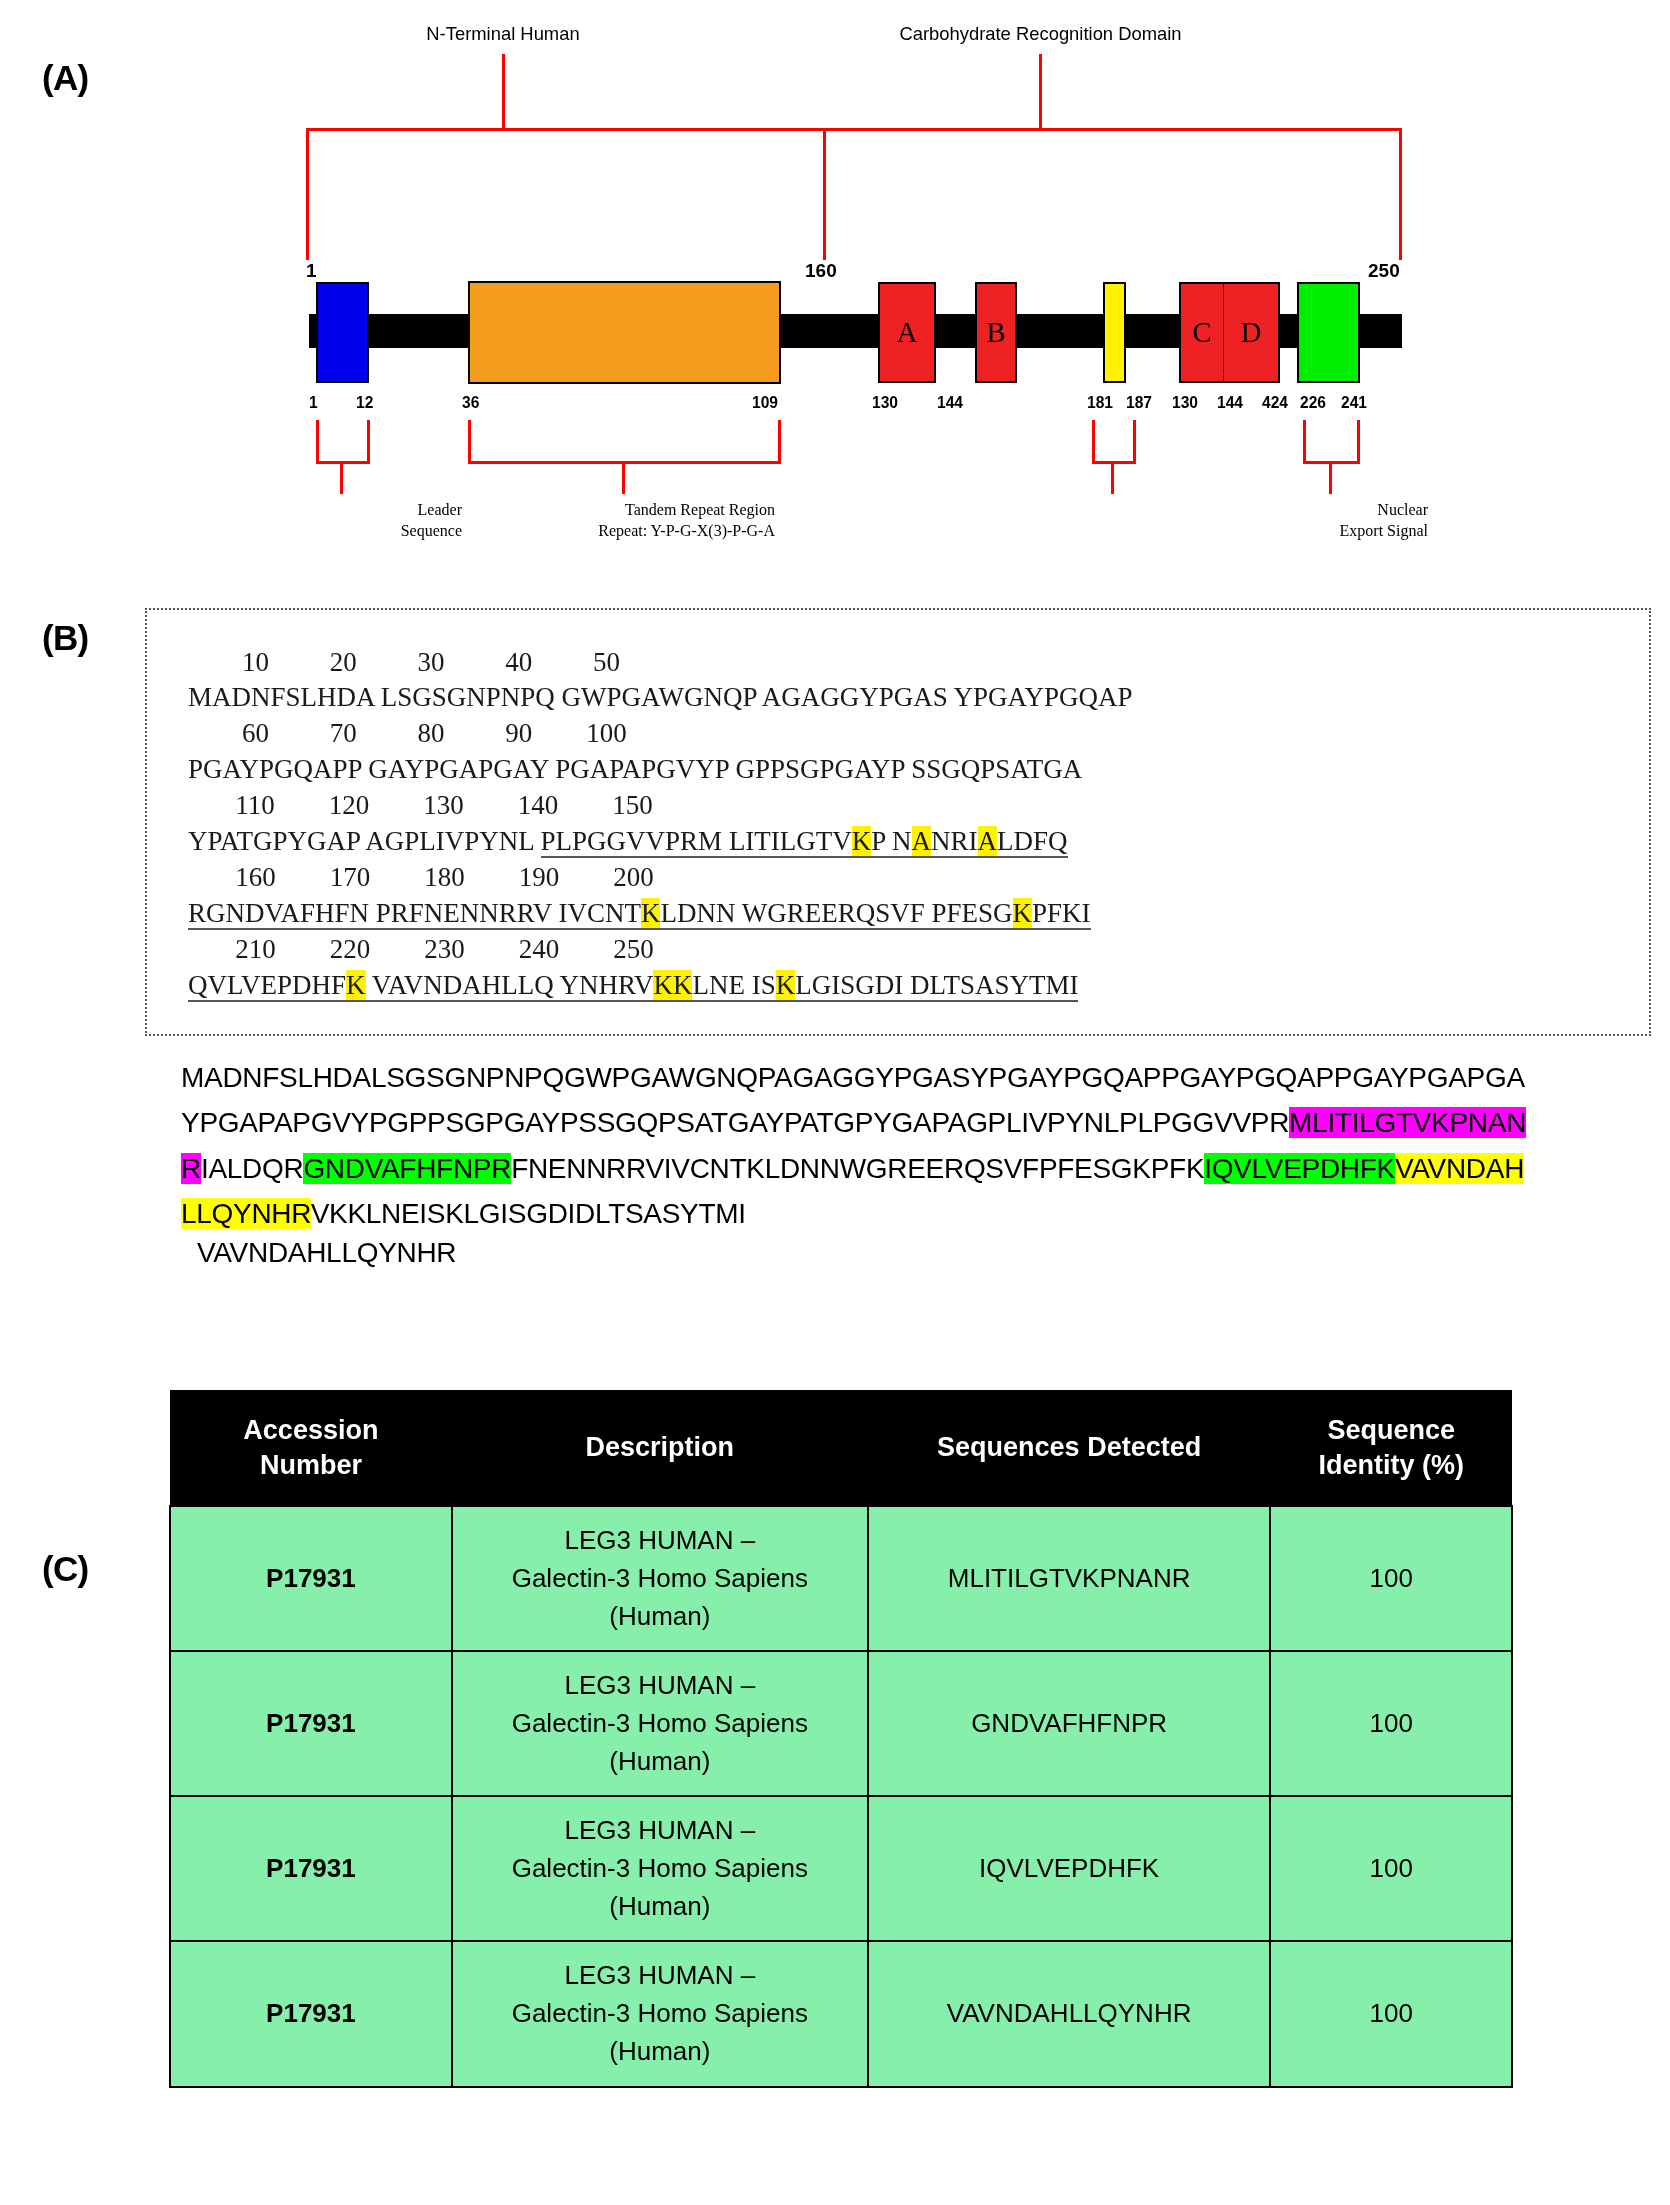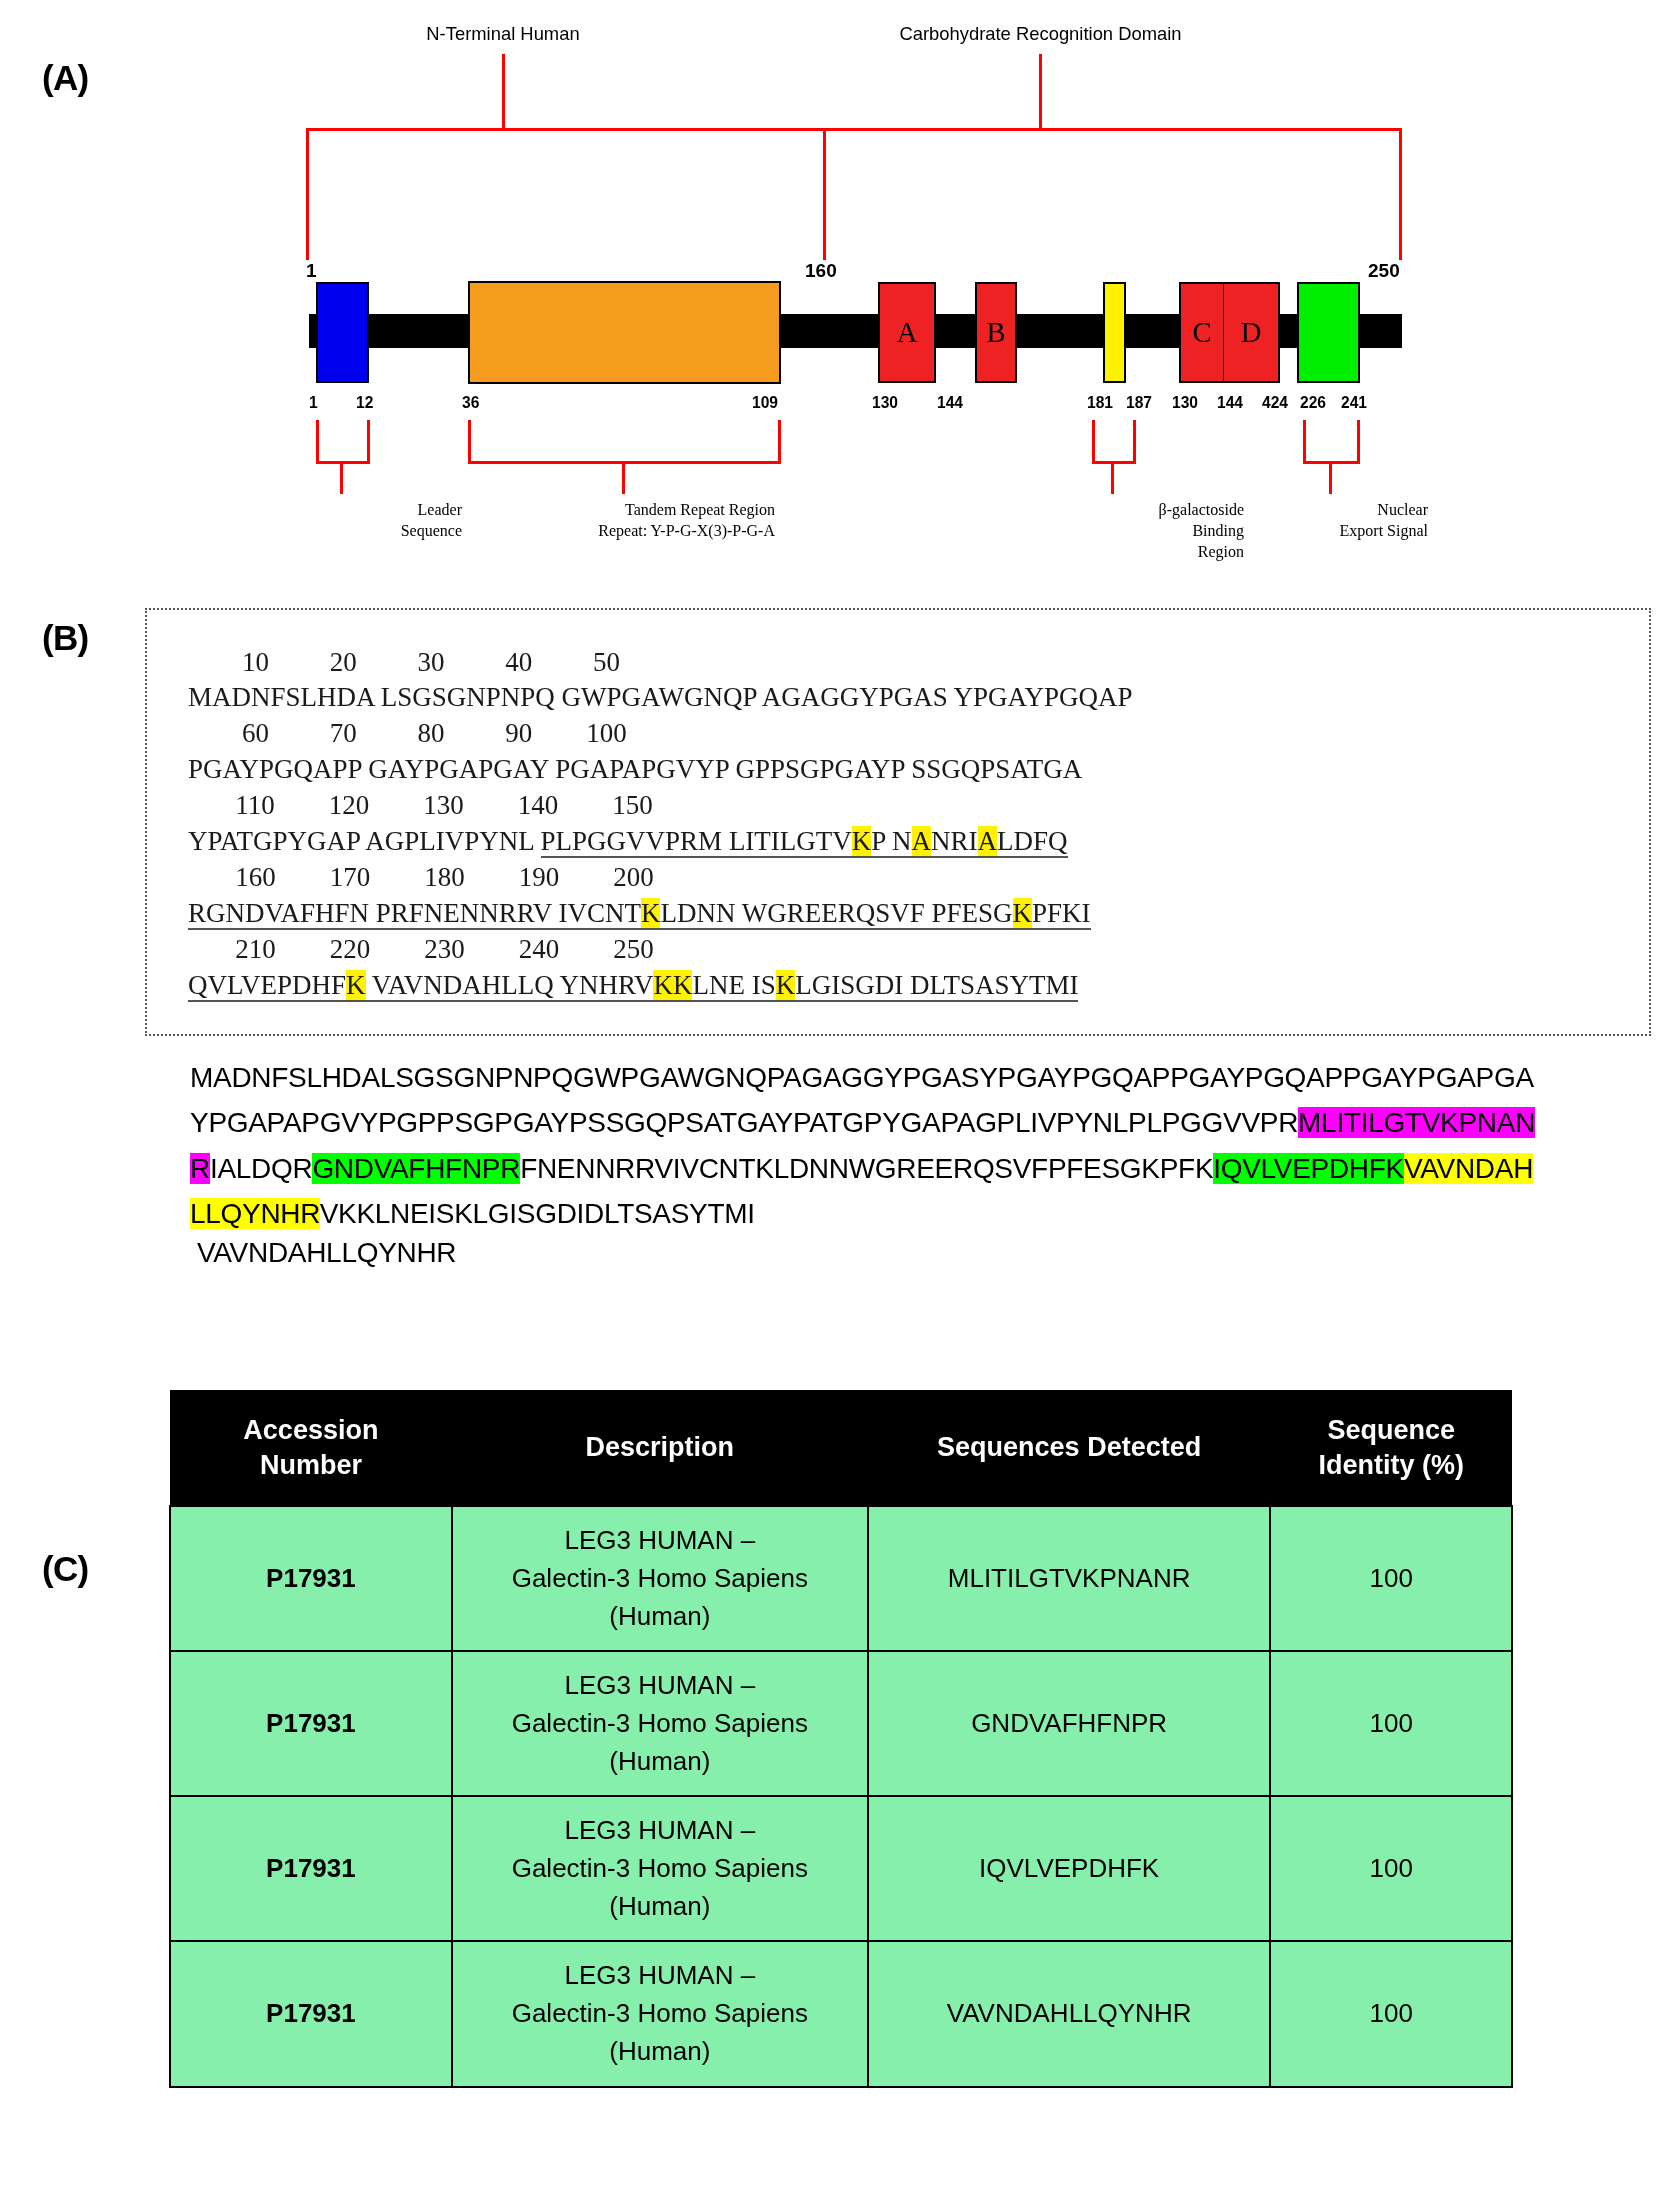--- a/index.html
+++ b/index.html
@@ -32,21 +32,21 @@
   #aln-box{position:absolute;left:145px;top:9.5px;width:1506px;height:428px;
            border:2px dotted #555;box-sizing:border-box;background:#fff;}
   #aln{position:absolute;left:41px;top:35px;
        font-family:"Liberation Serif",serif;font-size:27px;line-height:1.33;
        letter-spacing:0px;white-space:pre;color:#1a1a1a;}
   #aln .num{display:block;}
   #aln .seq{display:block;}
   #aln .hl{background:#FFF200;}
   #aln .ul{border-bottom:2px solid #555;}
 
-  #freeseq{position:absolute;left:190px;top:457px;width:1346px;
+  #freeseq{position:absolute;left:181px;top:457px;width:1346px;
            font-size:28px;line-height:1.62;word-break:break-all;letter-spacing:-0.3px;}
   #freeseq .mag{background:#FF00FF;}
   #freeseq .grn{background:#00FF00;}
   #freeseq .yel{background:#FFFF00;}
   #pep{position:absolute;left:197px;top:639px;font-size:28px;letter-spacing:-0.3px;}
 
   
   #panelC{position:absolute;left:0;top:1380px;width:1670px;height:802px;}
   #tbl{position:absolute;left:169px;top:10.2px;width:1344px;
        border-collapse:collapse;table-layout:fixed;}
@@ -118,23 +118,20 @@
   <div class="redline hline" style="left:468px;top:461px;width:313px;"></div>
   <div class="redline vline" style="left:622px;top:461px;height:33px;"></div>
   <div class="annot" style="left:476px;top:499px;width:299px;">
     <span>Tandem Repeat Region<br>Repeat: Y-P-G-X(3)-P-G-A</span>
   </div>
 
   <div class="redline vline" style="left:1092px;top:420px;height:44px;"></div>
   <div class="redline vline" style="left:1133px;top:420px;height:44px;"></div>
   <div class="redline hline" style="left:1092px;top:461px;width:44px;"></div>
   <div class="redline vline" style="left:1111px;top:461px;height:33px;"></div>
-  <div class="annot" style="left:1020px;top:499px;width:224px;">
-    <span>β-galactoside<br>Binding<br>Region</span>
-  </div>
 
   <div class="redline vline" style="left:1303px;top:420px;height:44px;"></div>
   <div class="redline vline" style="left:1357px;top:420px;height:44px;"></div>
   <div class="redline hline" style="left:1303px;top:461px;width:57px;"></div>
   <div class="redline vline" style="left:1329px;top:461px;height:33px;"></div>
   <div class="annot" style="left:1231px;top:499px;width:197px;">
     <span>Nuclear<br>Export Signal</span>
   </div>
 </div>
 

